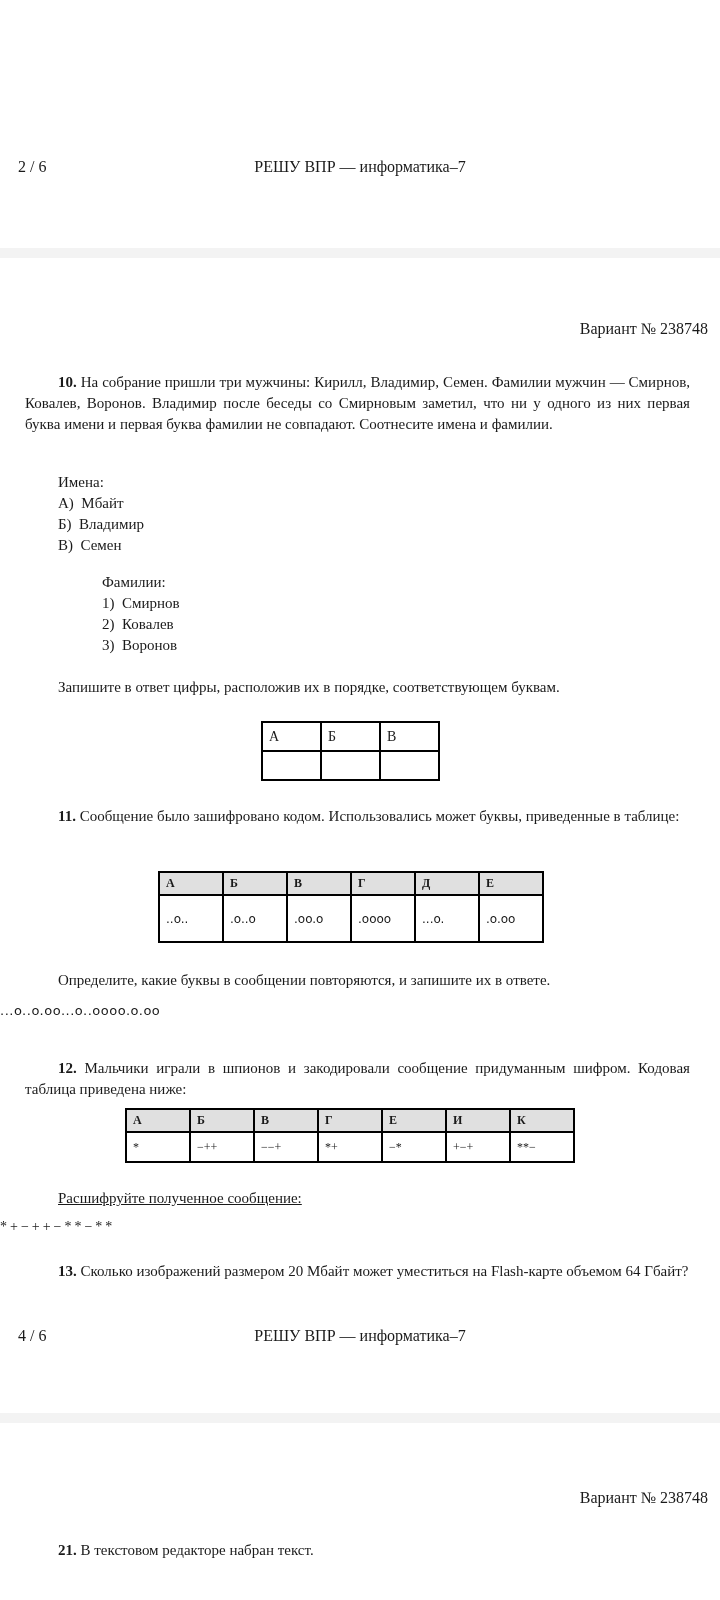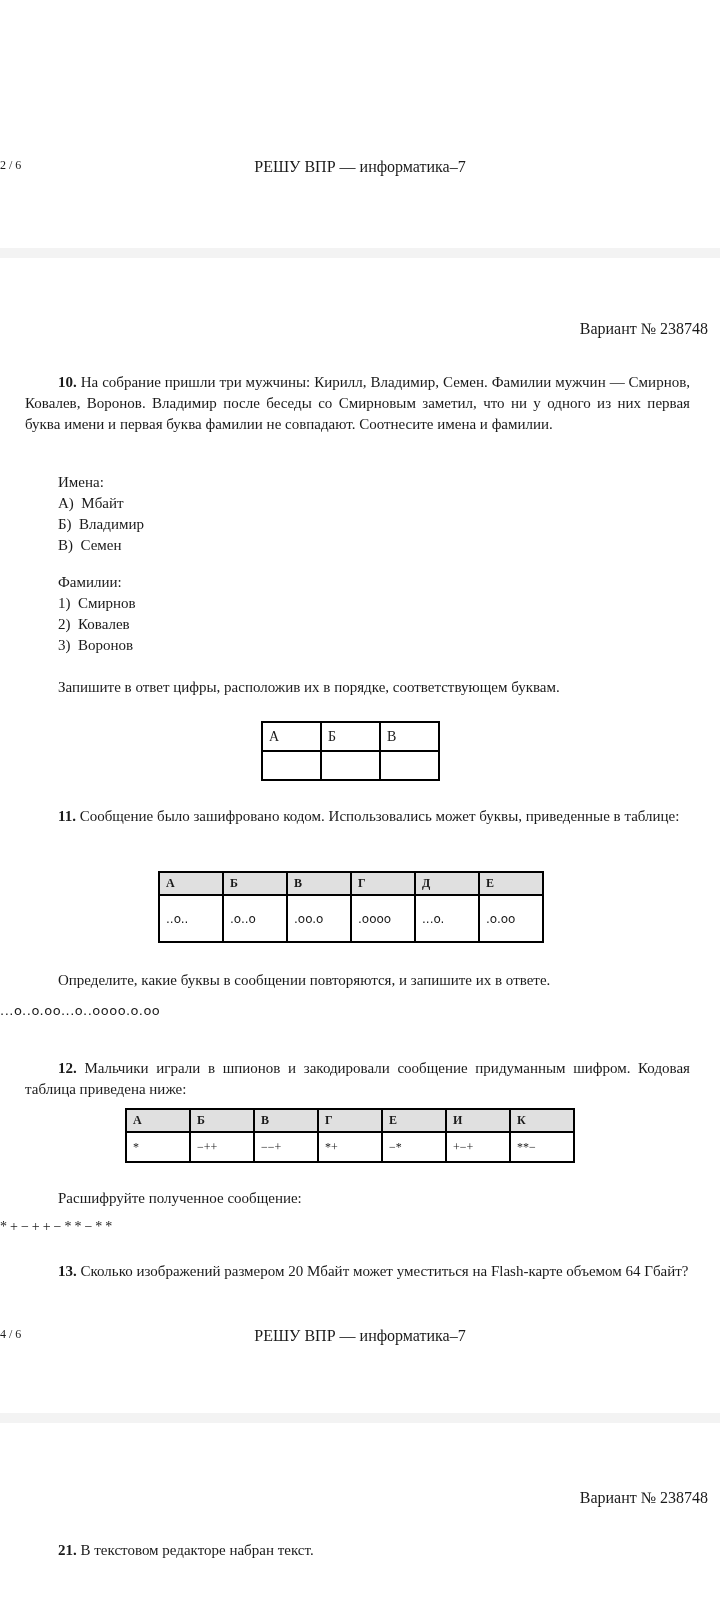--- a/index.html
+++ b/index.html
@@ -3,21 +3,21 @@
 <meta charset="utf-8">
 <style>
   html, body { margin: 0; padding: 0; }
   body {
     width: 720px; height: 1600px; position: relative; overflow: hidden;
     background: #ffffff; color: #1a1a1a;
     font-family: "Liberation Serif", "DejaVu Serif", serif;
     font-size: 15px;
   }
   .abs { position: absolute; }
-  .page-num { left: 0; font-size: 12px; }
+  .page-num { left: 18px; font-size: 16px; }
   .page-head { left: 0; width: 720px; text-align: center; font-size: 16px; box-sizing: border-box; }
   .sep { left: 0; width: 720px; height: 10px; background: #f3f3f3; }
   .variant { right: 12px; font-size: 16px; margin-left: 48px; }
   .para { left: 25px; width: 665px; line-height: 21px; text-align: justify; }
   .para .ind { display: inline-block; width: 33px; }
   .para b { font-weight: bold; }
   .list { left: 58px; line-height: 21px; }
   .list div { white-space: pre; }
   .line { left: 58px; line-height: 21px; }
   .center-line { left: 0; width: 720px; }
@@ -40,21 +40,21 @@
 <div class="abs variant" style="top:320px;">Вариант № 238748</div>
 
 <div class="abs para" style="top:372px;"><span class="ind"></span><b>10.</b> <span>На собрание пришли три мужчины: Кирилл, Владимир, Семен. Фамилии мужчин — Смирнов, Ковалев, Воронов. Владимир после беседы со Смирновым заметил, что ни у одного из них первая буква имени и первая буква фамилии не совпадают. Соотнесите имена и фамилии.</span></div>
 
 <div class="abs list" style="top:472px;">
   <div>Имена:</div>
   <div>А)  Мбайт</div>
   <div>Б)  Владимир</div>
   <div>В)  Семен</div>
 </div>
-<div class="abs list" style="top:572px;">
+<div class="abs list" style="top:572px;margin-left:44px;">
   <div>Фамилии:</div>
   <div>1)  Смирнов</div>
   <div>2)  Ковалев</div>
   <div>3)  Воронов</div>
 </div>
 
 <div class="abs line" style="top:677px;">Запишите в ответ цифры, расположив их в порядке, соответствующем буквам.</div>
 
 <table class="t1" style="left:261px; top:721px;">
   <tbody>
@@ -115,21 +115,21 @@
     <td>−++</td>
     <td>−−+</td>
     <td>*+</td>
     <td>−*</td>
     <td>+−+</td>
     <td>**−</td>
   </tr>
 </tbody>
   </table>
 
-<div class="abs line" style="top:1188px;">Расшифруйте полученное сообщение:</div>
+<div class="abs line" style="top:1188px;text-decoration:underline;">Расшифруйте полученное сообщение:</div>
 <div class="abs center-line symbols" style="top:1219px;">*+−++−**−**</div>
 
 <div class="abs para" style="top:1261px;"><span class="ind"></span><b>13.</b> <span>Сколько изображений размером 20 Мбайт может уместиться на Flash-карте объемом 64 Гбайт?</span></div>
 
 <div class="abs page-num" style="top:1327px;">4 / 6</div>
 <div class="abs page-head" style="top:1327px;">РЕШУ ВПР — информатика–7</div>
 <div class="abs sep" style="top:1413px;"></div>
 
 <div class="abs variant" style="top:1489px;">Вариант № 238748</div>
 

